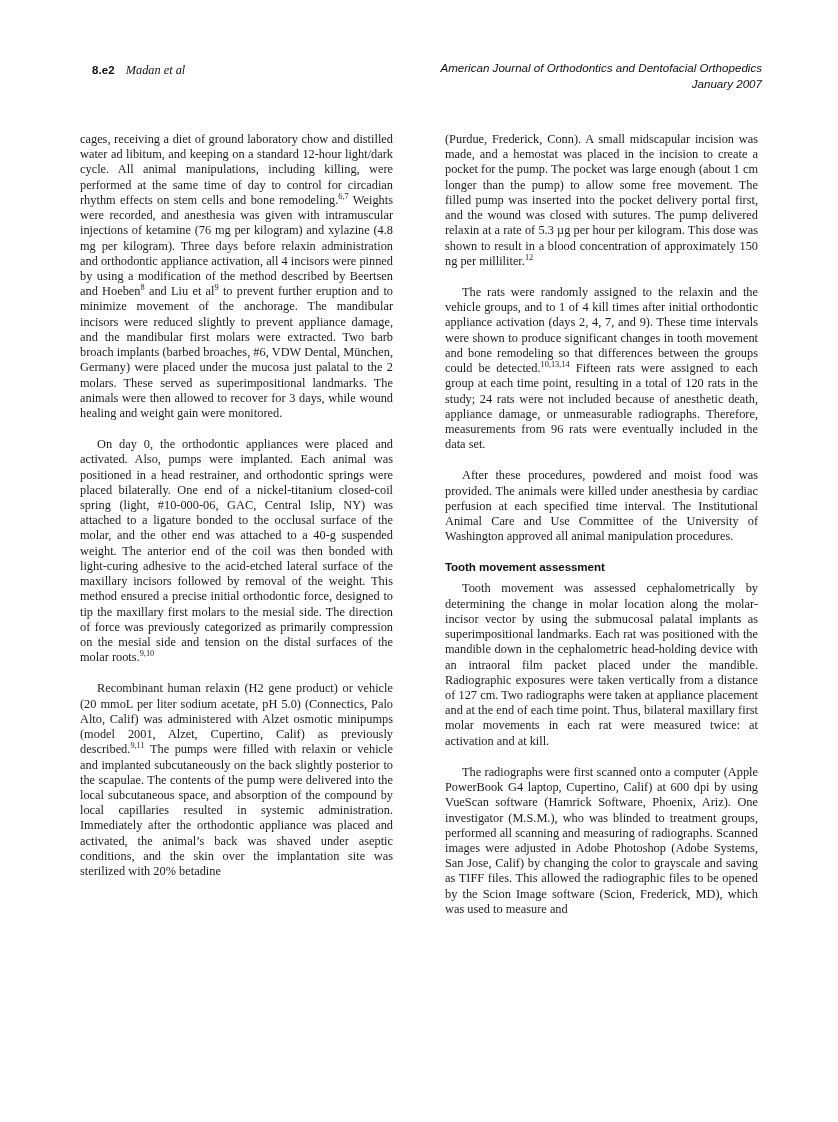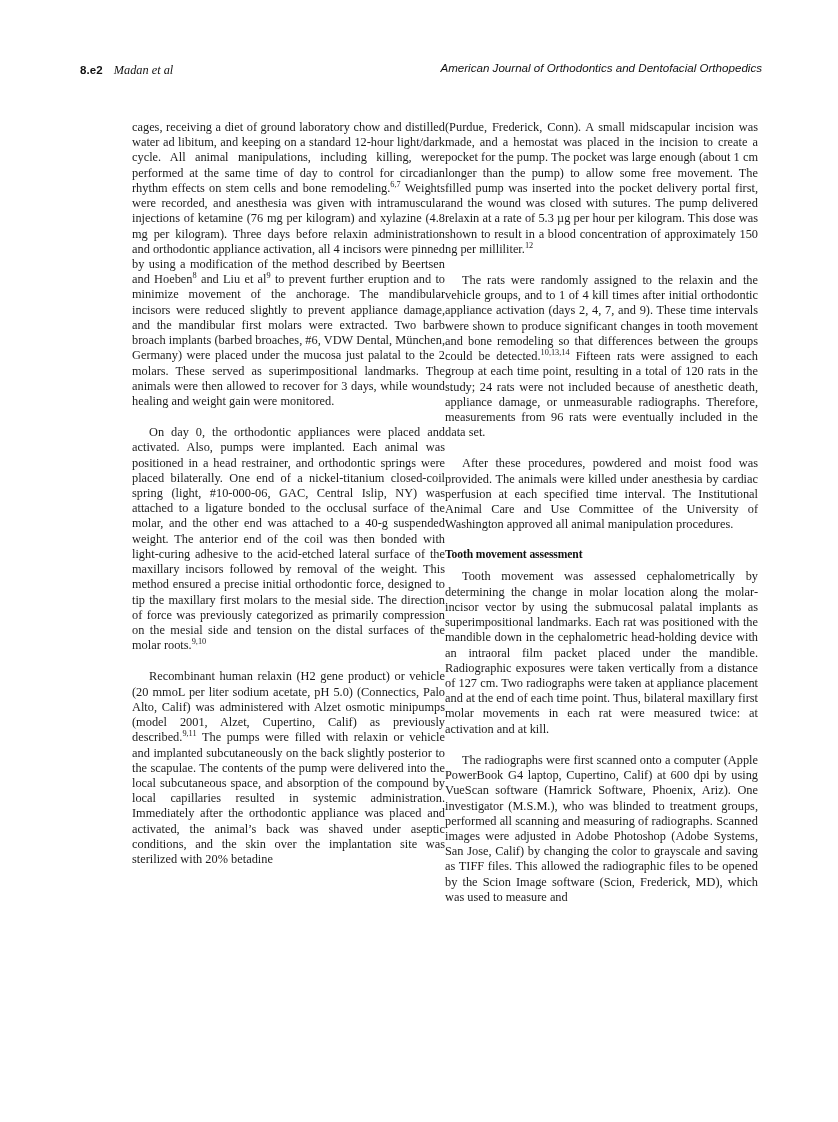--- a/index.html
+++ b/index.html
@@ -24,21 +24,21 @@
   
   .running-head {
     position: absolute;
     left: 0;
     top: 60px;
     width: 838px;
     height: 44px;
   }
   .rh-left {
     position: absolute;
-    left: 80px;
+    left: 92px;
     top: 0;
     white-space: nowrap;
   }
   .rh-folio {
     font-family: "Liberation Sans", "DejaVu Sans", sans-serif;
     font-weight: bold;
     font-size: 11.5px;
     letter-spacing: 0.1px;
     color: #111;
   }
@@ -59,25 +59,25 @@
     font-size: 11.6px;
     line-height: 15.5px;
     color: #111;
   }
   .rh-right .line2 { display: block; }
 
   
   .columns {
     position: absolute;
     left: 80px;
-    top: 120px;
+    top: 132px;
     width: 678px;
     height: 940px;
     display: flex;
-    justify-content: flex-end;
+    justify-content: space-between;
   }
   .col {
     width: 313px;
   }
 
   p.body {
     margin: 0;
     font-family: "Liberation Serif", "DejaVu Serif", serif;
     font-size: 12.35px;
     line-height: 15.22px;
@@ -94,21 +94,21 @@
   }
 
   sup.ref {
     font-size: 8.3px;
     vertical-align: super;
     line-height: 0;
     color: #1a1a1a;
   }
 
   h2.subhead {
-    font-family: Liberation Serif, serif;
+    font-family: Liberation Sans, sans-serif;
     font-weight: bold;
     font-size: 11.6px;
     line-height: 14px;
     margin: 0;
     padding: 0;
     color: #111;
     letter-spacing: -0.1px;
   }
   .subhead-wrap {
     padding-top: 16px;
@@ -119,20 +119,21 @@
 <body>
 
 <div id="page">
 
   <div class="running-head">
     <div class="rh-left">
       <span class="rh-folio">8.e2</span><span class="rh-authors">Madan et al</span>
     </div>
     <div class="rh-right">
       <span>American Journal of Orthodontics and Dentofacial Orthopedics</span>
+      <span class="line2">January 2007</span>
     </div>
   </div>
 
   <div class="columns">
 
     <div class="col">
 
       <p class="body"><span>cages, receiving a diet of ground laboratory chow and distilled water ad libitum, and keeping on a standard 12-hour light/dark cycle. All animal manipulations, including killing, were performed at the same time of day to control for circadian rhythm effects on stem cells and bone remodeling.</span><sup class="ref">6,7</sup><span> Weights were recorded, and anesthesia was given with intramuscular injections of ketamine (76 mg per kilogram) and xylazine (4.8 mg per kilogram). Three days before relaxin administration and orthodontic appliance activation, all 4 incisors were pinned by using a modification of the method described by Beertsen and Hoeben</span><sup class="ref">8</sup><span> and Liu et al</span><sup class="ref">9</sup><span> to prevent further eruption and to minimize movement of the anchorage. The mandibular incisors were reduced slightly to prevent appliance damage, and the mandibular first molars were extracted. Two barb broach implants (barbed broaches, #6, VDW Dental, München, Germany) were placed under the mucosa just palatal to the 2 molars. These served as superimpositional landmarks. The animals were then allowed to recover for 3 days, while wound healing and weight gain were monitored.</span></p>
 
       <p class="body indent"><span>On day 0, the orthodontic appliances were placed and activated. Also, pumps were implanted. Each animal was positioned in a head restrainer, and orthodontic springs were placed bilaterally. One end of a nickel-titanium closed-coil spring (light, #10-000-06, GAC, Central Islip, NY) was attached to a ligature bonded to the occlusal surface of the molar, and the other end was attached to a 40-g suspended weight. The anterior end of the coil was then bonded with light-curing adhesive to the acid-etched lateral surface of the maxillary incisors followed by removal of the weight. This method ensured a precise initial orthodontic force, designed to tip the maxillary first molars to the mesial side. The direction of force was previously categorized as primarily compression on the mesial side and tension on the distal surfaces of the molar roots.</span><sup class="ref">9,10</sup></p>

